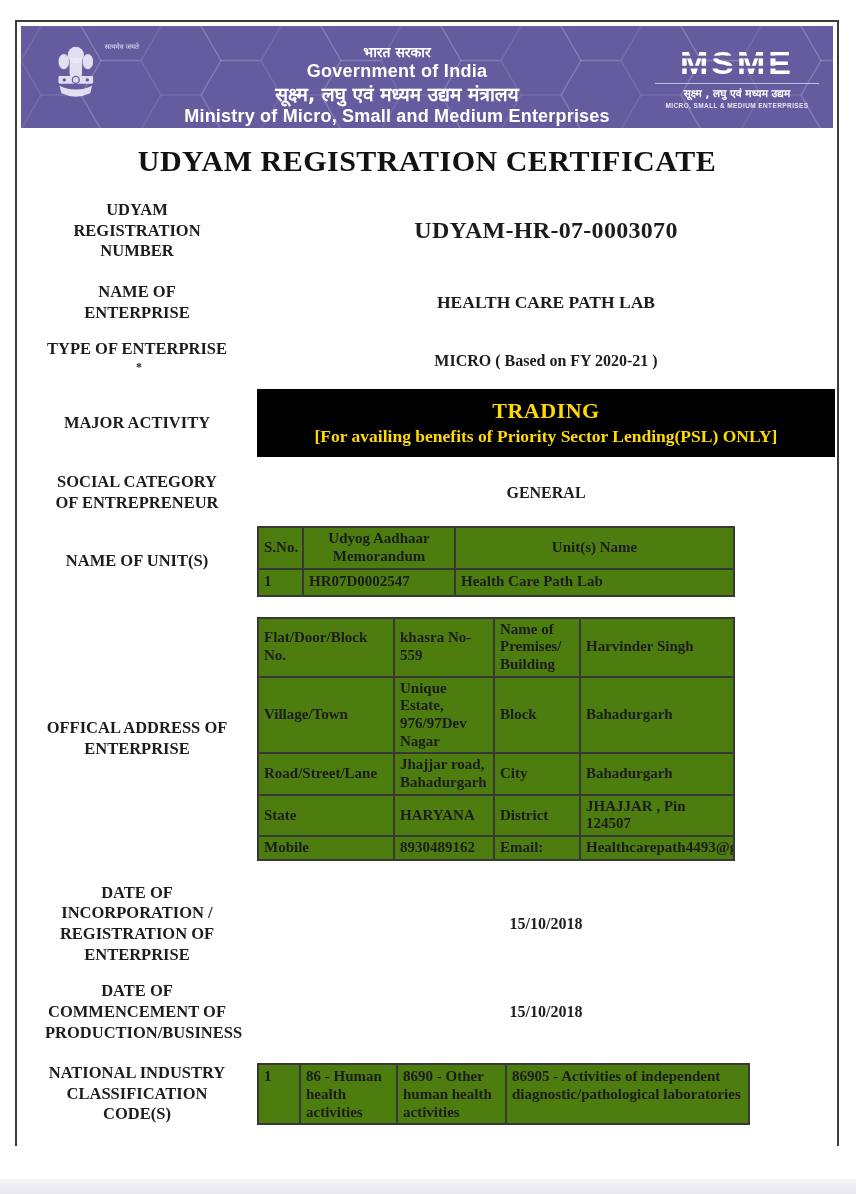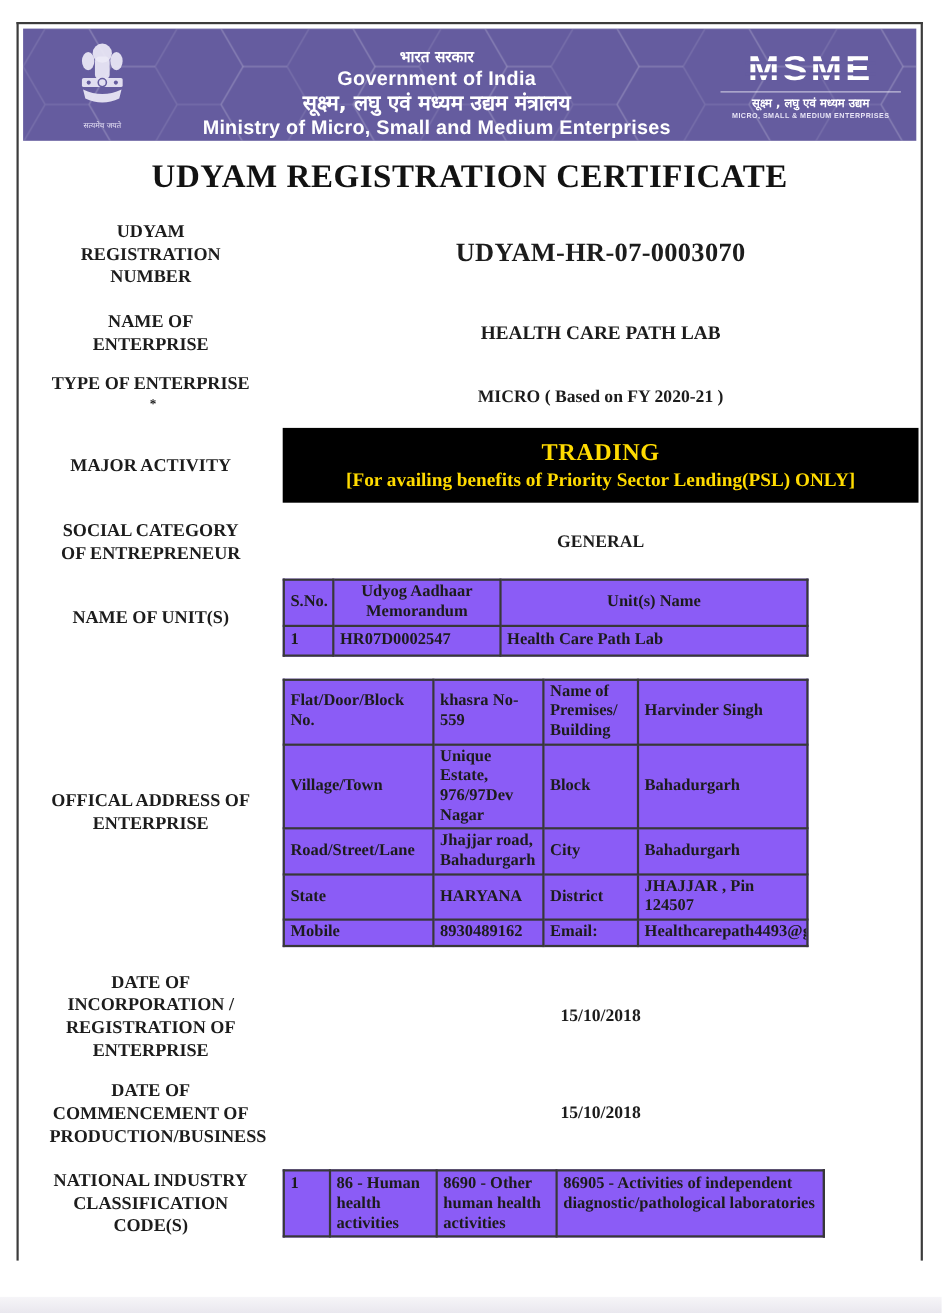--- a/index.html
+++ b/index.html
@@ -12,21 +12,21 @@
   .frame {
     position:absolute; left:15px; top:20px; width:824px; height:1126px;
     border:2px solid #3c3c3c; border-bottom:none; background:#fff;
   }
   
   .banner {
     position:relative; margin:4px; height:102px; background:#655c9f;
     display:flex; align-items:center; overflow:hidden;
   }
   .hexbg { position:absolute; inset:0; width:100%; height:100%; }
-  .emblem-wrap { position:relative; width:118px; flex:none; display:flex; flex-direction:column; align-items:center; padding-left:26px; }
+  .emblem-wrap { position:relative; width:118px; flex:none; display:flex; flex-direction:row; align-items:flex-start; padding-left:26px; }
   .motto { font-family:"DejaVu Sans",sans-serif; font-size:7px; color:#e3def3; margin-top:1px; white-space:nowrap; }
   .banner-center { position:relative; flex:1; text-align:center; color:#ffffff; line-height:1.22; }
   .banner-center .hi1 { font-family:"DejaVu Sans",sans-serif; font-size:14px; font-weight:bold;margin-top:18px; }
   .banner-center .en1 { font-family:"Liberation Sans",sans-serif; font-size:18px; font-weight:bold; letter-spacing:.3px; }
   .banner-center .hi2 { font-family:"DejaVu Sans",sans-serif; font-size:19px; font-weight:bold; }
   .banner-center .en2 { font-family:"Liberation Sans",sans-serif; font-size:18px; font-weight:bold; letter-spacing:.2px; }
   .msme { position:relative; width:178px; flex:none; text-align:center; color:#fff; padding-right:14px; }
   .msme-word { position:relative; display:inline-block; font-family:"Liberation Sans",sans-serif; font-weight:bold; font-size:34px; letter-spacing:3px; line-height:1; transform:scaleY(.92); }
   .msme-word .stripe { position:absolute; left:-2px; right:-2px; height:3px; background:#655c9f; }
   .msme-word .s1 { top:9px; } .msme-word .s2 { top:20px; }
@@ -48,21 +48,21 @@
   .v-plain { font-size:16px; font-weight:bold; }
   .r-urn { margin-top:22px; } .r-name { margin-top:20px; } .r-type { margin-top:16px; }
   .r-activity { margin-top:6px; } .r-social { margin-top:15px; } .r-units { margin-top:13px; }
   .r-address { margin-top:20px; } .r-date1 { margin-top:22px; } .r-date2 { margin-top:16px; }
   .r-nic { margin-top:20px; }
   
   .redbox { background:#000000; color:#ffdb00; padding:9px 6px 10px; }
   .redbox .big { display:block; font-size:22px; font-weight:bold; letter-spacing:.5px; }
   .redbox .note { display:block; font-size:17.5px; font-weight:bold; margin-top:2px; }
   
-  table { border-collapse:collapse; table-layout:fixed; width:478px; background:#8b5cf6; }
+  table { border-collapse:collapse; table-layout:fixed; width:478px; background:#4d7c0f; }
   th,td { border:2px solid #383838; padding:2px 5px; font-size:15px; font-weight:bold; line-height:1.18; overflow:hidden; }
   th { text-align:center; vertical-align:middle; }
   td { text-align:left; vertical-align:middle; }
   .nic-table td { vertical-align:top; padding-top:3px; }
   .units-table td { height:27px; }
   .addr-label { }
   
   .bottom-strip { position:absolute; left:0; right:0; bottom:0; height:15px;
     background:linear-gradient(#f6f5f8,#e9e7ee); }
 </style>

